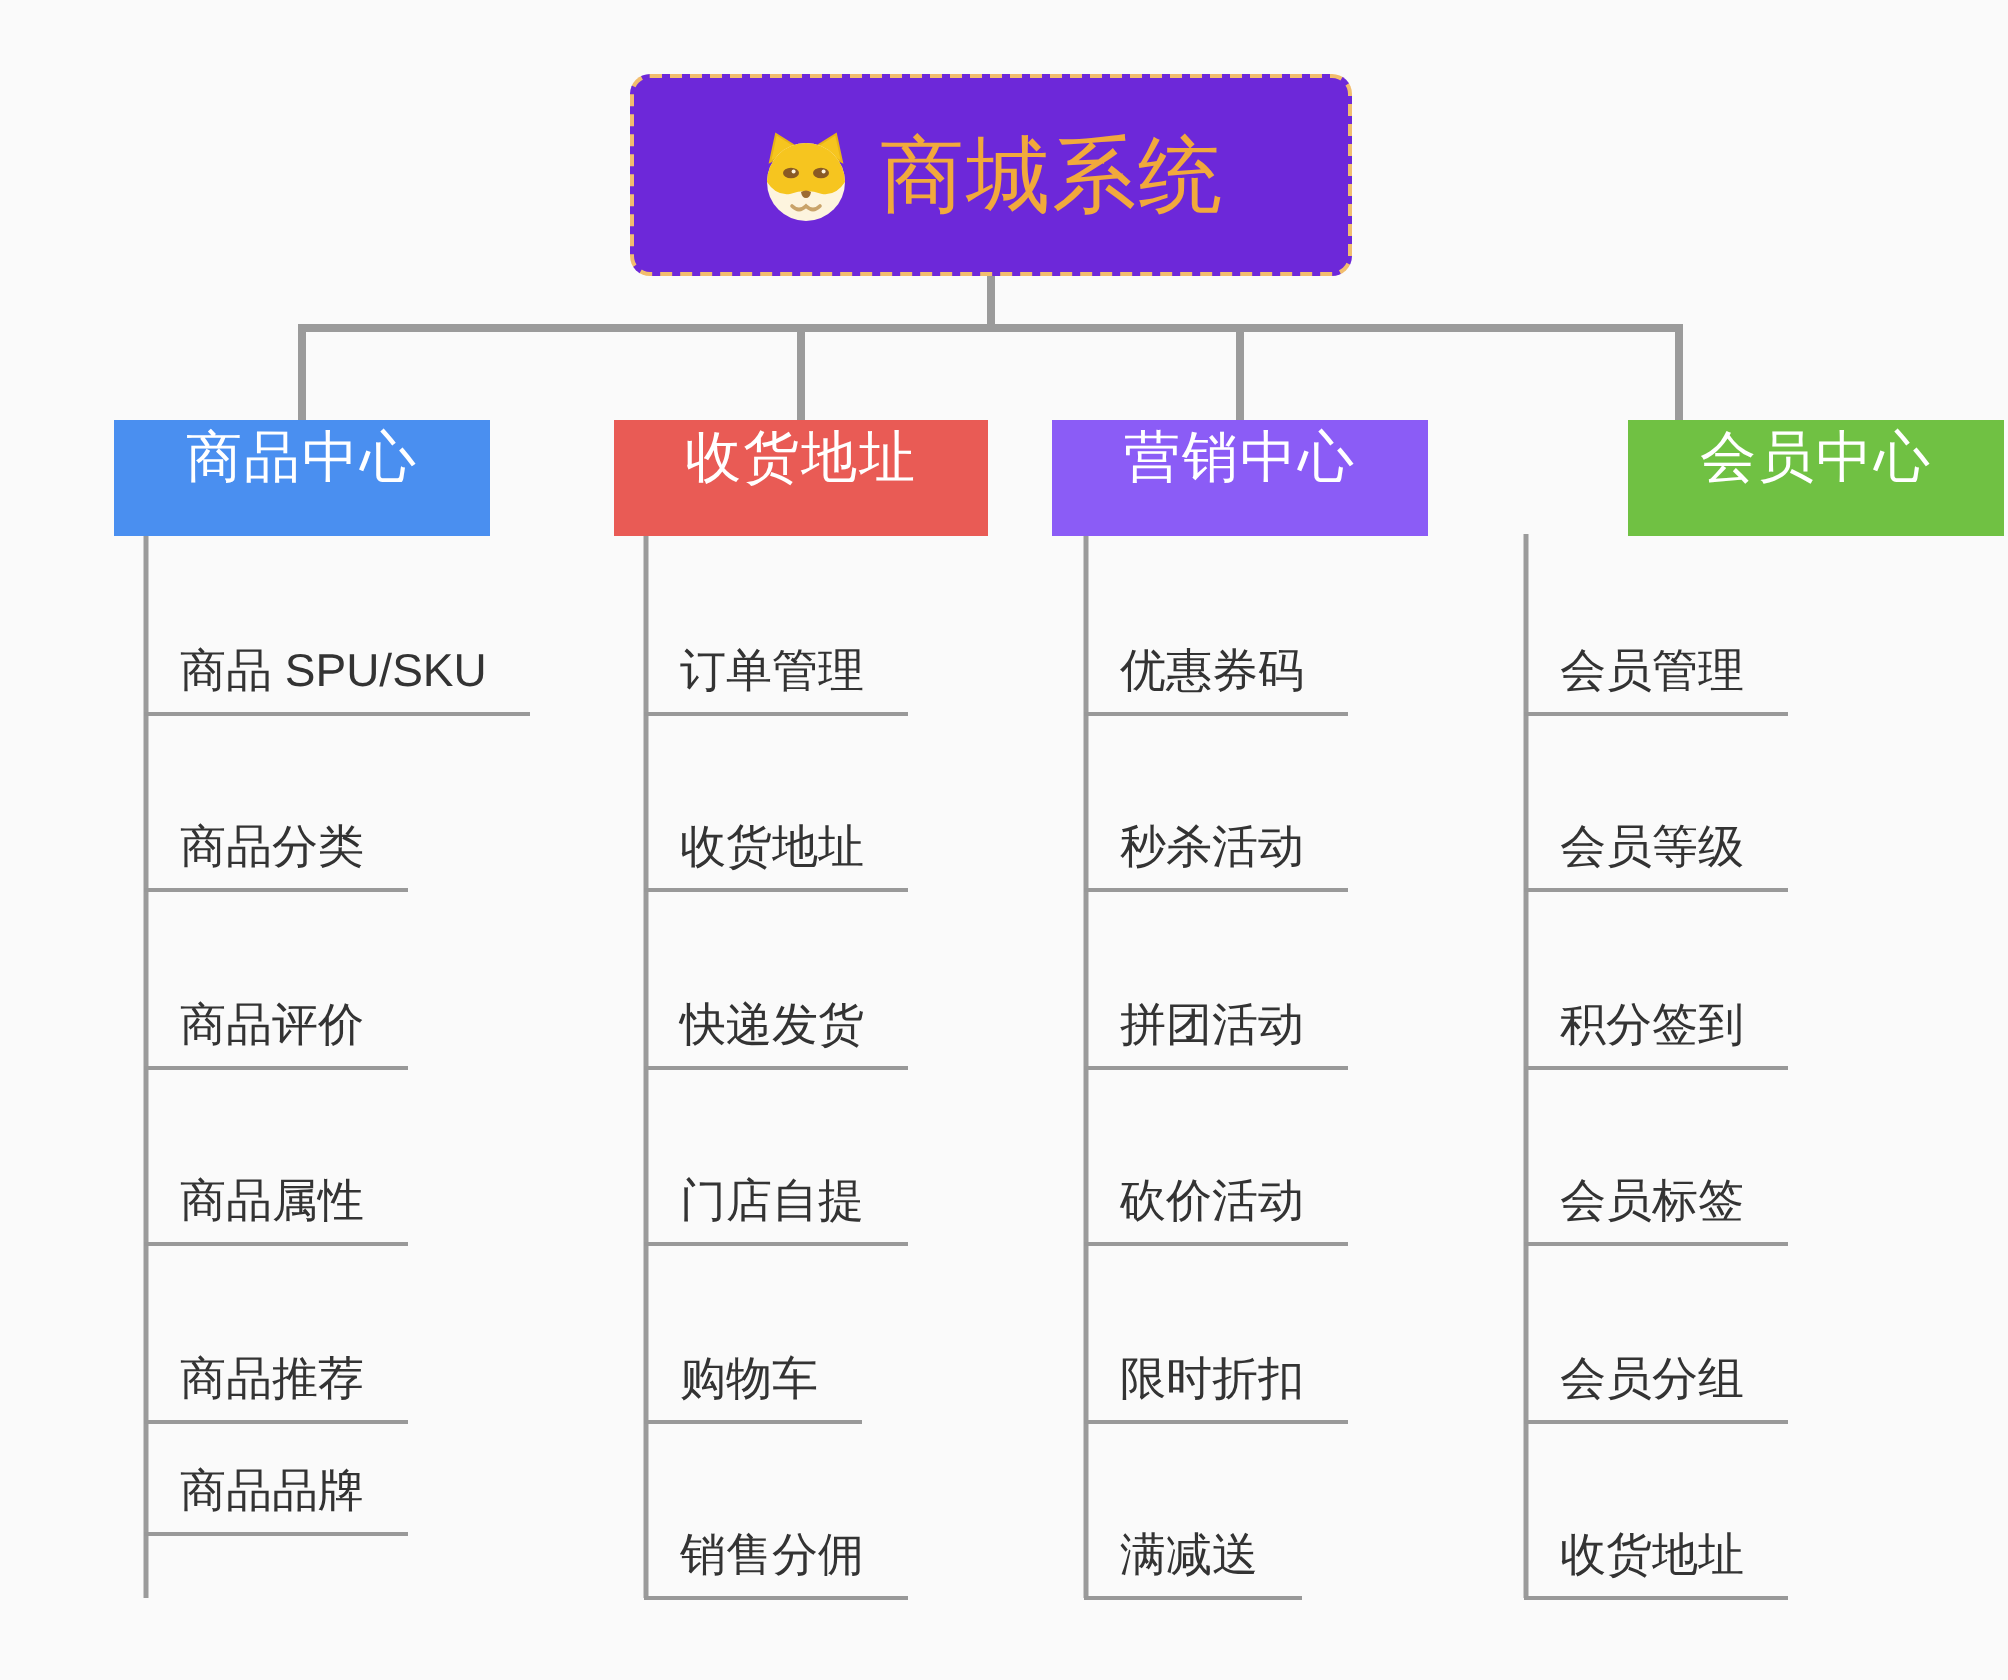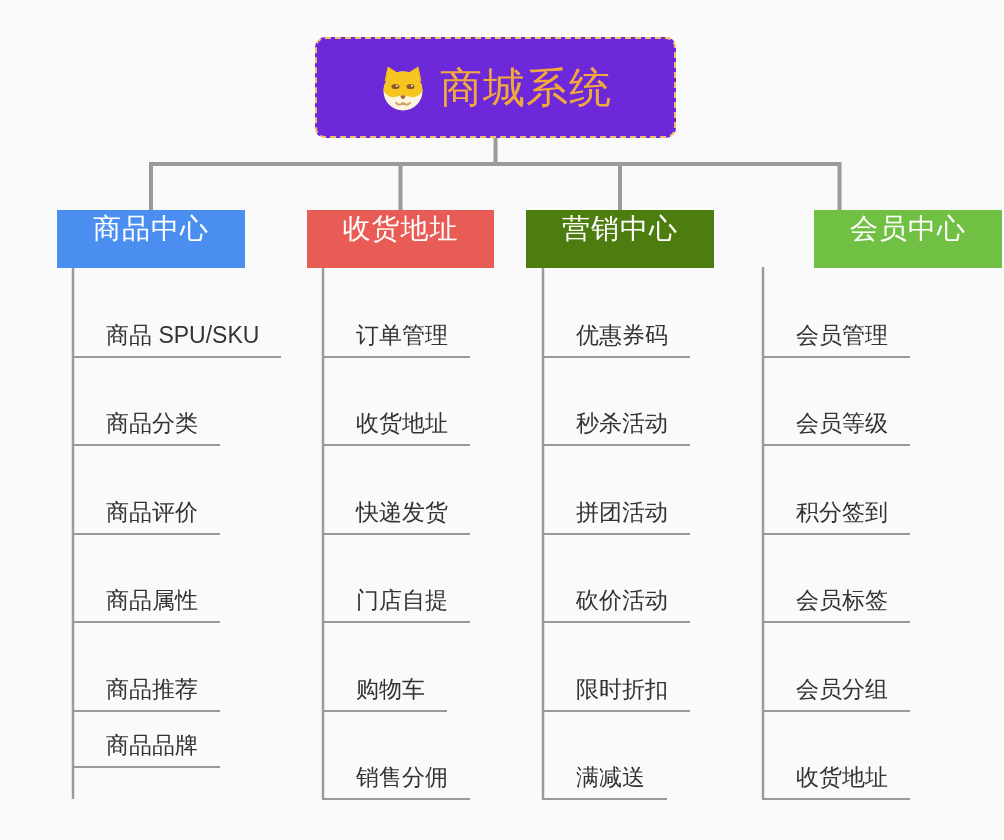--- a/index.html
+++ b/index.html
@@ -34,21 +34,21 @@
   .branch.b0{left:57px;width:188px;}
   .branch.b1{left:307px;width:187px;}
   .branch.b2{left:526px;width:188px;}
   .branch.b3{left:774px;width:188px;margin-left:40px;}
 
   .leaf{
     position:absolute;
     box-sizing:border-box;
     height:45px;
     display:flex;align-items:flex-end;
-    padding:0 22px 5px 34px;
+    padding:0 22px 5px 18px;
     border-bottom:2px solid #999999;
     font-size:23px;color:#333333;
     white-space:nowrap;
   }
 </style>
 </head>
 <body>
 
 <div class="canvas">
 
@@ -84,21 +84,21 @@
     </svg>
     <span class="root-title">商城系统</span>
   </div>
 
   <div class="branch b0" style="background: rgb(74, 143, 240);">
       <span>商品中心</span>
     </div>
   <div class="branch b1" style="background: rgb(233, 91, 85);">
       <span>收货地址</span>
     </div>
-  <div class="branch b2" style="background: #4d7c0f; font-family: Liberation Mono, monospace;">
+  <div class="branch b2" style="background: #8b5cf6; font-family: Liberation Mono, monospace;">
       <span>营销中心</span>
     </div>
   <div class="branch b3" style="background: rgb(112, 193, 67);">
       <span>会员中心</span>
     </div>
 
   <div class="leaf" style="left:72px;top:313px">
       <span>商品 SPU/SKU</span>
     </div>
   <div class="leaf" style="left:72px;top:401px">

